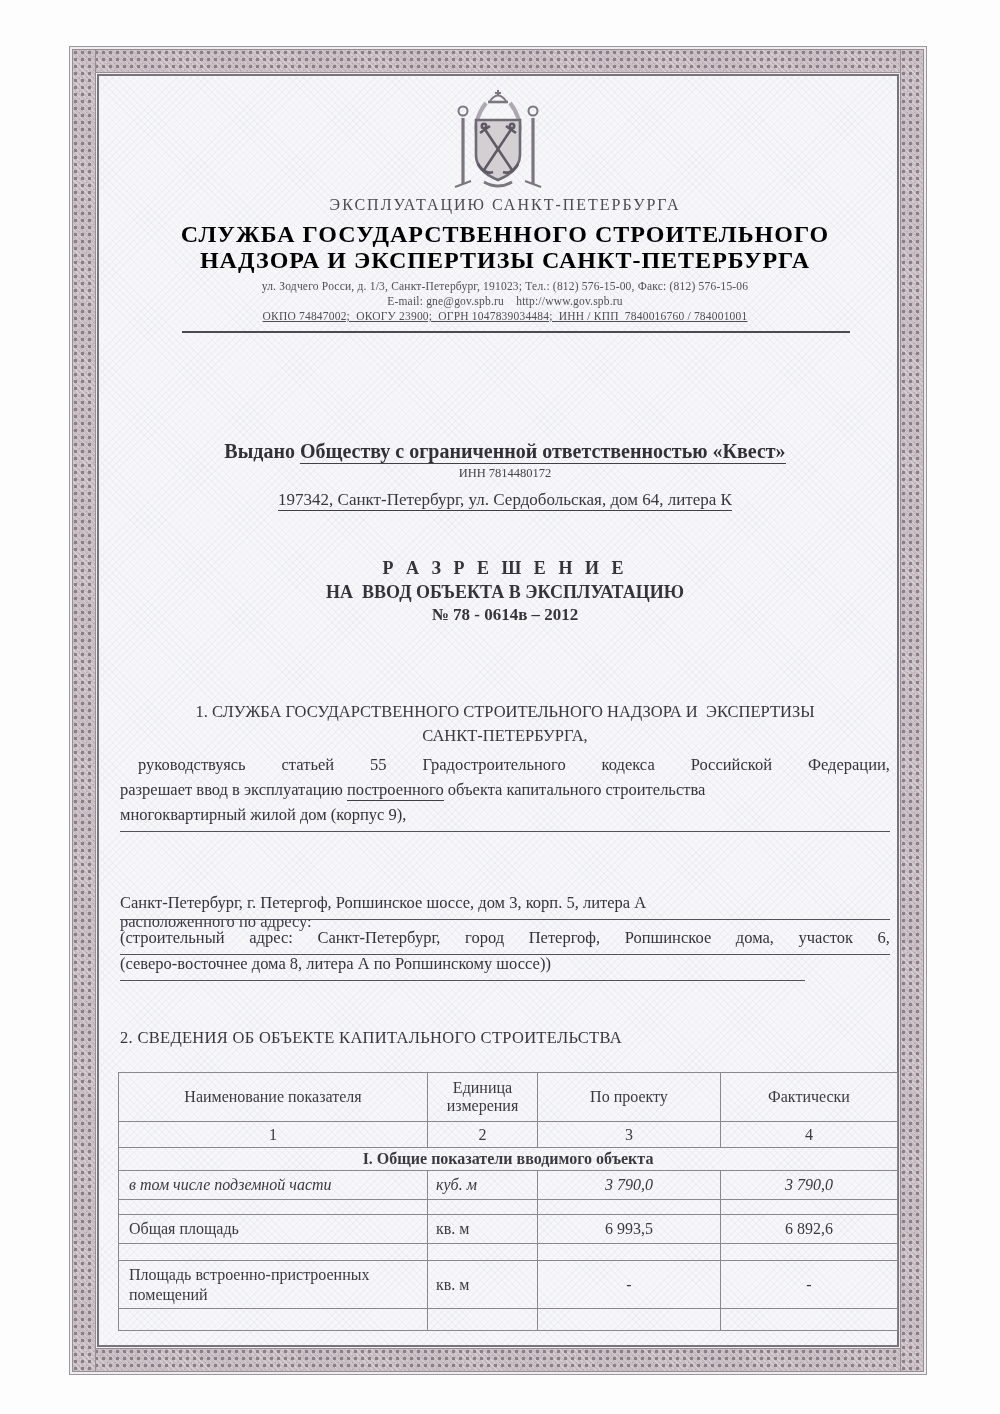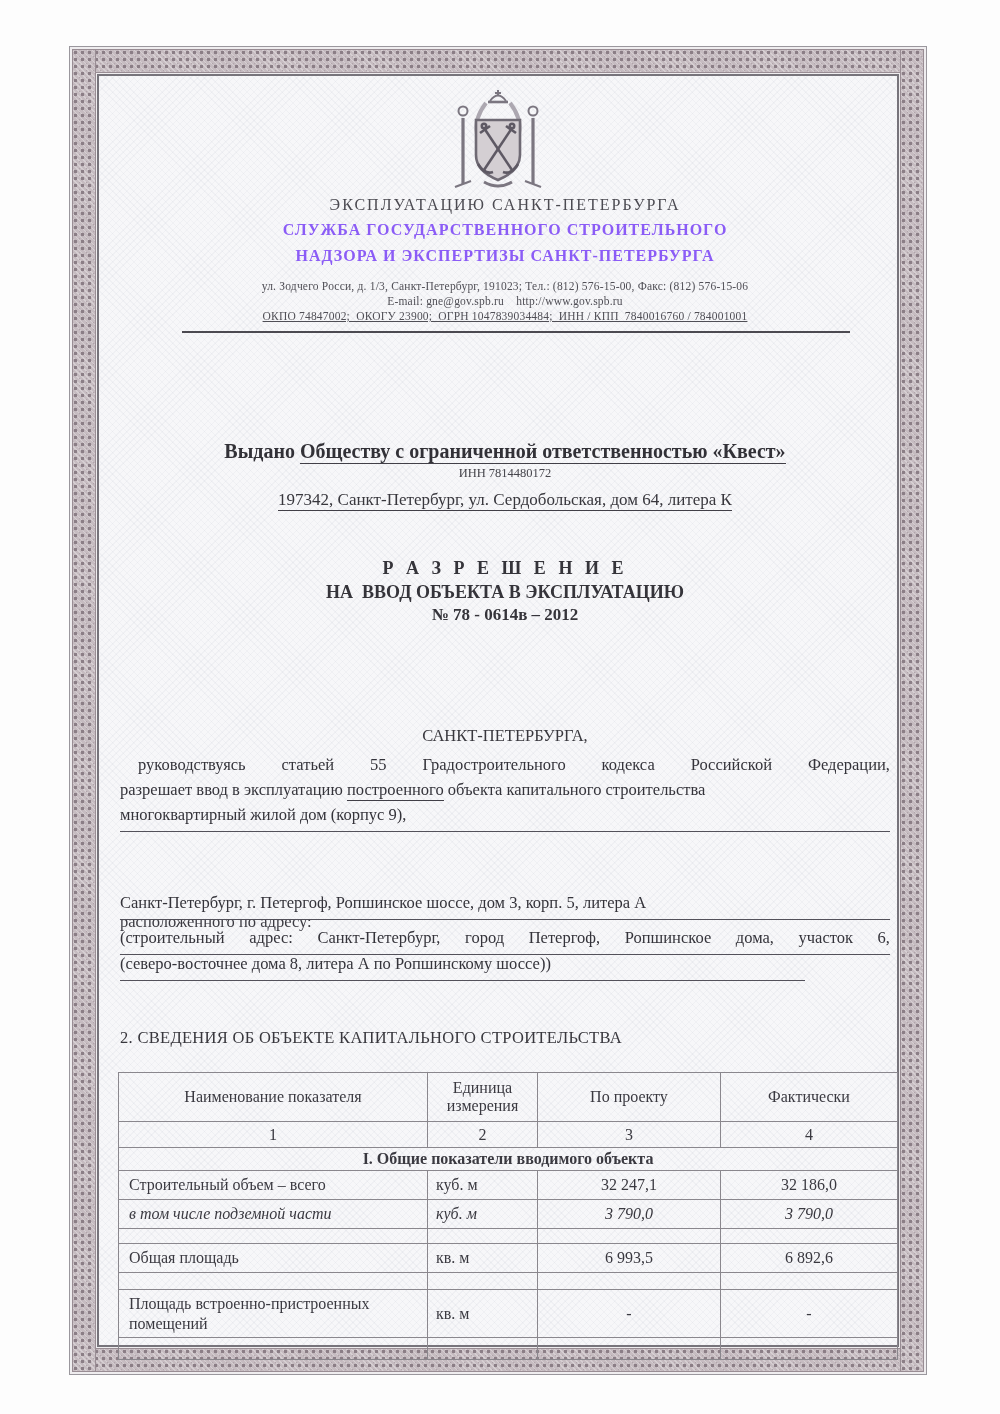--- a/index.html
+++ b/index.html
@@ -36,21 +36,21 @@
       repeating-linear-gradient(45deg, rgba(120,130,155,.06) 0 1px, rgba(0,0,0,0) 1px 5px),
       repeating-linear-gradient(-45deg, rgba(120,130,155,.06) 0 1px, rgba(0,0,0,0) 1px 5px);
   }
   .content{position:absolute; left:29px; right:29px; top:29px; bottom:29px;}
   .abs{position:absolute; left:21px; right:7px;}
   .ctr{text-align:center;}
   
   .arms{position:absolute; top:10px; left:0; right:0; display:flex; justify-content:center;}
   
   .gov{top:120px; font-size:16px; letter-spacing:2px; color:#4b4a51;}
-  .org{font-weight:bold; font-size:16px; letter-spacing:1px; color:#8b5cf6;text-align:center;}
+  .org{font-weight:bold; font-size:24px; letter-spacing:1px; color:#000000;text-align:center;}
   .org1{top:145px;} .org2{top:171px;}
   .small{font-size:11.5px; color:#504f56; letter-spacing:.2px;}
   .addr-line{top:204px;} .contact-line{top:219px;} .codes-line{top:234px;text-decoration:underline;}
   .head-rule{position:absolute; top:255px; left:83px; width:668px; border-top:2px solid #4c4a51;}
   
   .issued{top:364px; font-size:20px; font-weight:bold; color:#323137;}
   .u{border-bottom:1.6px solid #413f47; padding-bottom:1px;}
   .inn{top:390px; font-size:12.5px; color:#45444b;}
   .issued-addr{top:414px; font-size:17px; color:#38373d;}
   
@@ -147,20 +147,21 @@
       <div class="head-rule"></div>
 
       <div class="abs ctr issued"><span>Выдано</span> <span class="u">Обществу с ограниченной ответственностью «Квест»</span></div>
       <div class="abs ctr inn">ИНН 7814480172</div>
       <div class="abs ctr issued-addr"><span class="u">197342, Санкт-Петербург, ул. Сердобольская, дом 64, литера К</span></div>
 
       <div class="abs ctr title2">НА&nbsp; ВВОД ОБЪЕКТА В ЭКСПЛУАТАЦИЮ</div>
       <div class="abs ctr title1">Р А З Р Е Ш Е Н И Е</div>
       <div class="abs ctr title-num">№ 78 - 0614в – 2012</div>
 
+      <div class="abs ctr s1h1">1. СЛУЖБА ГОСУДАРСТВЕННОГО СТРОИТЕЛЬНОГО НАДЗОРА И&nbsp; ЭКСПЕРТИЗЫ</div>
       <div class="abs ctr s1h2">САНКТ-ПЕТЕРБУРГА,</div>
       <div class="abs body-line just bl1">руководствуясь статьей 55 Градостроительного кодекса Российской Федерации,</div>
       <div class="abs body-line bl2"><span>разрешает ввод в эксплуатацию </span><span class="u">построенного</span><span> объекта капитального строительства</span></div>
 
       <div class="abs body-line uw obj-name">многоквартирный жилой дом (корпус 9),</div>
       <div class="abs located">расположенного по адресу:</div>
       <div class="abs body-line uw obj-addr">Санкт-Петербург, г. Петергоф, Ропшинское шоссе, дом 3, корп. 5, литера А</div>
       <div class="abs body-line just uw baddr1">(строительный адрес: Санкт-Петербург, город Петергоф, Ропшинское дома, участок 6,</div>
       <div class="abs body-line uw baddr2">(северо-восточнее дома 8, литера А по Ропшинскому шоссе))</div>
 
@@ -183,26 +184,20 @@
           </tr>
           <tr class="numrow">
             <td>1</td>
             <td>2</td>
             <td>3</td>
             <td>4</td>
           </tr>
           <tr class="group">
             <td colspan="4">I. Общие показатели вводимого объекта</td>
           </tr>
-          <tr class="drow">
-            <td class="n">Строительный объем – всего</td>
-            <td class="un">куб. м</td>
-            <td class="v">32 247,1</td>
-            <td class="v">32 186,0</td>
-          </tr>
           <tr class="drow it">
             <td class="n">в том числе подземной части</td>
             <td class="un">куб. м</td>
             <td class="v">3 790,0</td>
             <td class="v">3 790,0</td>
           </tr>
           <tr class="sp">
                 <td></td>
                 <td></td>
                 <td></td>

